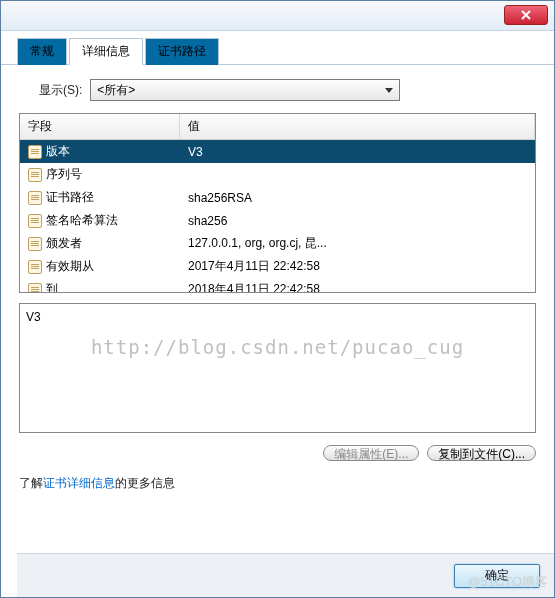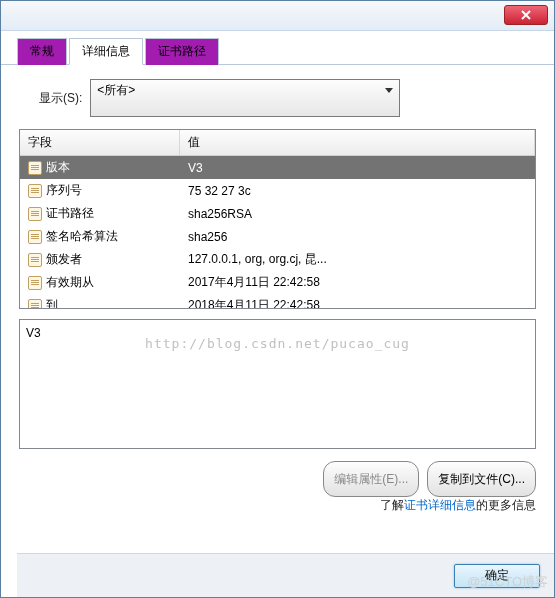--- a/index.html
+++ b/index.html
@@ -5,51 +5,51 @@
 * { box-sizing: border-box; margin: 0; padding: 0; font-family: "Microsoft YaHei", "SimSun", sans-serif; font-size: 12px; }
 body { background: #fff; width: 555px; height: 598px; overflow: hidden; }
 
 .window { width: 555px; height: 598px; border: 1px solid #5a7fa0; background: #fff; position: relative; }
 
 .titlebar { height: 30px; background: linear-gradient(#f6f8fb, #e3ecf6); border-bottom: 1px solid #c6d6e6; display: flex; align-items: center; padding: 0 8px; position: relative; }
 .titlebar .title { color: #333; margin-top: 47px; }
 .close-btn { position: absolute; right: 6px; top: 4px; width: 44px; height: 20px; background: linear-gradient(#e67, #c23); border: 1px solid #922; border-radius: 3px; display: flex; align-items: center; justify-content: center; color: #fff; font-weight: bold; cursor: default; }
 
 .tab-strip { padding: 6px 10px 0 16px; background: #fff; border-bottom: 1px solid #b8c8d8; display: flex; position: relative; }
-.tab { padding: 4px 12px; border: 1px solid #b8c8d8; border-bottom: none; background: #a21caf; margin-right: 2px; position: relative; top: 1px; cursor: default; }
+.tab { padding: 4px 12px; border: 1px solid #b8c8d8; border-bottom: none; background: #0369a1; margin-right: 2px; position: relative; top: 1px; cursor: default; }
 .tab.active { background: #fff; border-bottom: 1px solid #fff; z-index: 2; text-align: center; }
 
 .tab-page { padding: 14px 18px 10px 18px; }
 
 .show-row { display: flex; align-items: center; gap: 8px; margin-bottom: 12px; margin-left: 20px; }
 .show-row label { color: #222; }
-.select { height: 38px; border: 1px solid #7a7a7a; background: linear-gradient(#fdfdfd, #e7e7e7); padding: 2px 22px 2px 6px; width: 310px; position: relative; }
+.select { height: 22px; border: 1px solid #7a7a7a; background: linear-gradient(#fdfdfd, #e7e7e7); padding: 2px 22px 2px 6px; width: 310px; position: relative; }
 .select::after { content: ""; position: absolute; right: 6px; top: 8px; border-left: 4px solid transparent; border-right: 4px solid transparent; border-top: 5px solid #333; }
 
 .list-box { border: 1px solid #828790; height: 180px; overflow-y: scroll; background: #fff; }
 .list-header { display: flex; background: linear-gradient(#fdfdfd, #ececec); border-bottom: 1px solid #d0d0d0; }
 .list-header .col { padding: 4px 8px; border-right: 1px solid #d8d8d8; }
 .col-field { width: 160px; }
 .col-value { flex: 1; }
 .list-row { display: flex; padding: 2px 0; align-items: center; }
 .list-row .col { padding: 1px 8px; white-space: nowrap; overflow: hidden; }
-.list-row.selected { background: #737373; color: #fff; }
+.list-row.selected { background: #0c4a6e; color: #fff; }
 .col-field { display: flex; align-items: center; gap: 4px; }
 .row-icon { width: 14px; height: 14px; display: inline-block; border: 1px solid #c0a060; border-radius: 2px; background: #fdf6e3; position: relative; flex-shrink: 0; }
 .row-icon::before { content: ""; position: absolute; left: 2px; top: 3px; right: 2px; height: 1px; background: #c0a060; box-shadow: 0 2px #c0a060, 0 4px #c0a060; }
 
 .detail-box { border: 1px solid #828790; height: 130px; margin-top: 10px; padding: 6px; background: #fff; font-family: Consolas, monospace; }
 
-.watermark { position: absolute; top: 335px; left: 0; right: 0; text-align: center; color: #c0c0c0; font-family: Consolas, monospace; font-size: 13px; pointer-events: none; letter-spacing: 1px; }
+.watermark { position: absolute; top: 335px; left: 0; right: 0; text-align: center; color: #c0c0c0; font-family: Consolas, monospace; font-size: 19px; pointer-events: none; letter-spacing: 1px; }
 
 .btn-row { display: flex; justify-content: flex-end; gap: 8px; margin-top: 12px; }
-.btn { height: 36px; padding: 0 10px; border: 1px solid #888; background: linear-gradient(#fdfdfd, #e2e2e2); cursor: default; border-radius: 12px; }
+.btn { height: 16px; padding: 0 10px; border: 1px solid #888; background: linear-gradient(#fdfdfd, #e2e2e2); cursor: default; border-radius: 12px; }
 .btn:disabled { color: #888; }
 
-.info-row { color: #222; text-align: right; }
+.info-row { margin-top: 14px; color: #222; }
 .info-row a { color: #0066cc; text-decoration: none; }
 
 .footer { position: absolute; bottom: 0; left: 16px; right: 0; height: 44px; background: #edf0f4; border-top: 1px solid #cfd8e2; display: flex; justify-content: flex-end; align-items: center; padding: 0 14px; }
 .ok-btn { height: 24px; width: 86px; border: 1px solid #3c7fb1; background: linear-gradient(#eaf6fd, #c4e5f6); border-radius: 2px; box-shadow: 0 0 2px #7eb4ea; cursor: default; }
 
 .corner-watermark { position: absolute; bottom: 6px; right: 6px; color: #d0d0d0; font-size: 13px; pointer-events: none; }
 
 ::-webkit-scrollbar { width: 16px; }
 ::-webkit-scrollbar-track { background: #f0f0f0; border-left: 1px solid #ddd; }
 ::-webkit-scrollbar-thumb { background: #c7c7c7; border: 1px solid #aaa; }
@@ -94,21 +94,20 @@
             <span class="row-icon"></span>
             <span>版本</span>
           </div>
         <div class="col col-value">V3</div>
       </div>
       <div class="list-row">
         <div class="col col-field">
             <span class="row-icon"></span>
             <span>序列号</span>
           </div>
-        <div class="col col-value">75 32 27 3c</div>
       </div>
       <div class="list-row">
         <div class="col col-field">
             <span class="row-icon"></span>
             <span>证书路径</span>
           </div>
         <div class="col col-value">sha256RSA</div>
       </div>
       <div class="list-row">
         <div class="col col-field">

